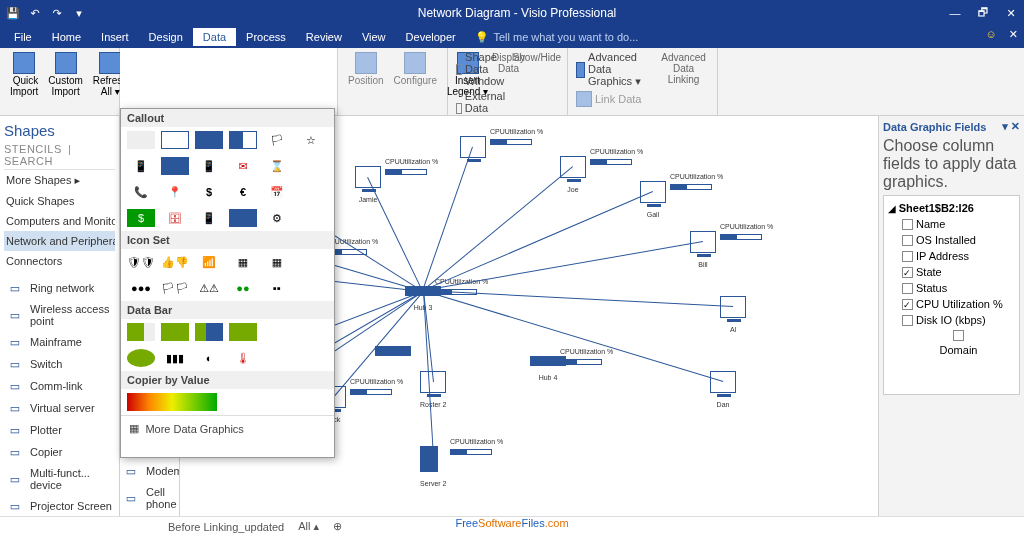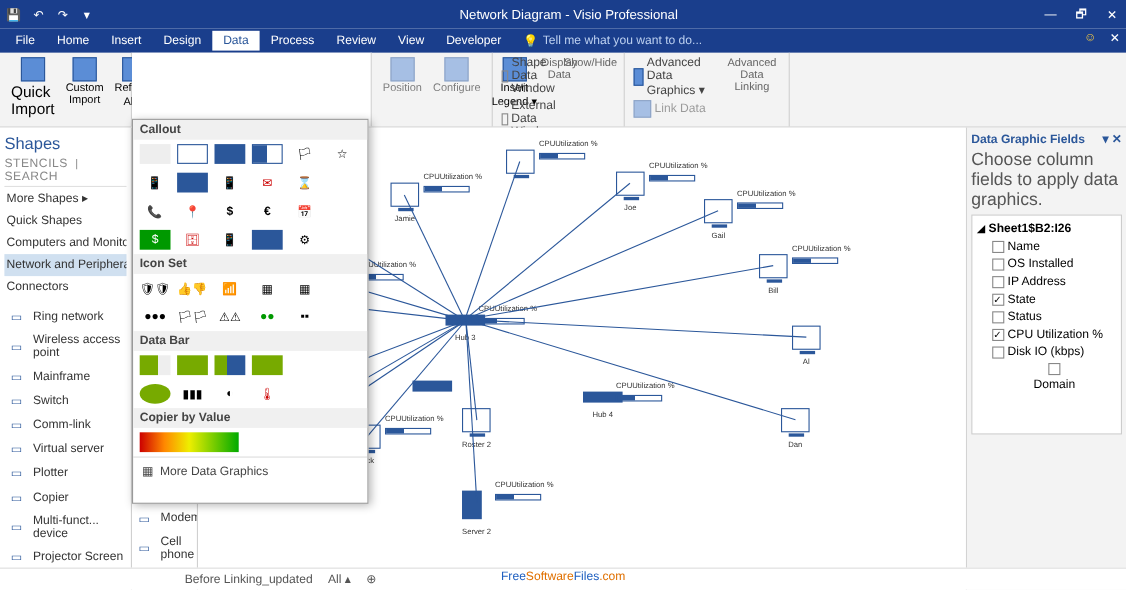--- a/index.html
+++ b/index.html
@@ -91,21 +91,21 @@
       <span>💡</span>
       <span>Tell me what you want to do...</span>
     </div>
 </div>
 
 <div class="ribbon">
   <div class="rgroup" style="width:120px">
     <div class="rhoriz">
       <div class="rbtn">
           <div class="rbtn-icon"></div>
-          <span style="white-space:pre;text-align:left;font-size:14px">Quick
+          <span style="white-space:pre;text-align:right;font-size:10px">Quick
 Import</span>
         </div>
       <div class="rbtn">
           <div class="rbtn-icon"></div>
           <span style="white-space:pre;text-align:center;font-size:10px">Custom
 Import</span>
         </div>
       <div class="rbtn">
           <div class="rbtn-icon"></div>
           <span style="white-space:pre;text-align:center;font-size:10px">Refresh

